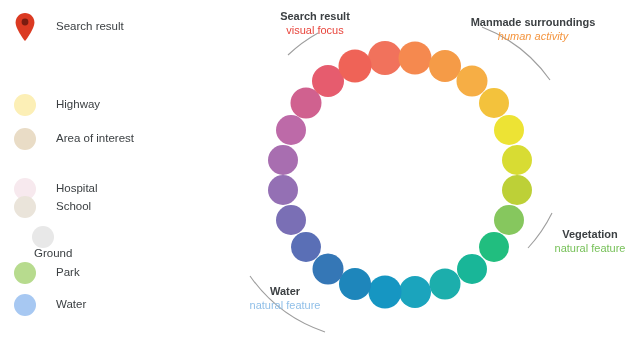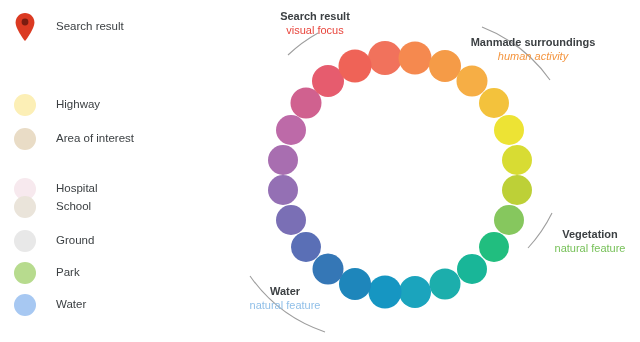--- a/index.html
+++ b/index.html
@@ -113,21 +113,21 @@
       <span class="legend-label">Area of interest</span>
     </div>
     <div class="legend-row" style="top: 174px;">
       <span class="legend-swatch" style="background: rgb(247, 233, 238);"></span>
       <span class="legend-label">Hospital</span>
     </div>
     <div class="legend-row" style="top: 192px;">
       <span class="legend-swatch" style="background: rgb(234, 228, 218);"></span>
       <span class="legend-label">School</span>
     </div>
-    <div class="legend-row" style="top: 226px;">
+    <div class="legend-row" style="top: 226px; flex-direction: column;">
       <span class="legend-swatch" style="background: rgb(232, 232, 232);"></span>
       <span class="legend-label">Ground</span>
     </div>
     <div class="legend-row" style="top: 258px;">
       <span class="legend-swatch" style="background: rgb(183, 219, 142);"></span>
       <span class="legend-label">Park</span>
     </div>
     <div class="legend-row" style="top: 290px;">
       <span class="legend-swatch" style="background: rgb(167, 200, 242);"></span>
       <span class="legend-label">Water</span>
@@ -144,21 +144,21 @@
     <path d="M 342 213 A 150 150 0 0 1 318 248" fill="none" stroke="#9e9e9e" stroke-width="1.1"></path>
 
     <path d="M 40 276 A 150 150 0 0 0 115 332" fill="none" stroke="#9e9e9e" stroke-width="1.1"></path>
   </svg>
 
   <div class="callout" style="left:20px; top:10px; width:170px;">
     <span class="title">Search result</span>
     <span class="sub" style="color: rgb(232, 69, 60);">visual focus</span>
   </div>
 
-  <div class="callout" style="left:228px; top:16px; width:190px;margin-top:20px;">
+  <div class="callout" style="left:228px; top:16px; width:190px;">
     <span class="title">Manmade surroundings</span>
     <span class="sub" style="color: rgb(244, 149, 63); font-style: italic;">human activity</span>
   </div>
 
   <div class="callout" style="left:330px; top:228px; width:100px;">
     <span class="title">Vegetation</span>
     <span class="sub" style="color: rgb(119, 193, 89);">natural feature</span>
   </div>
 
   <div class="callout" style="left:10px; top:285px; width:130px;">

